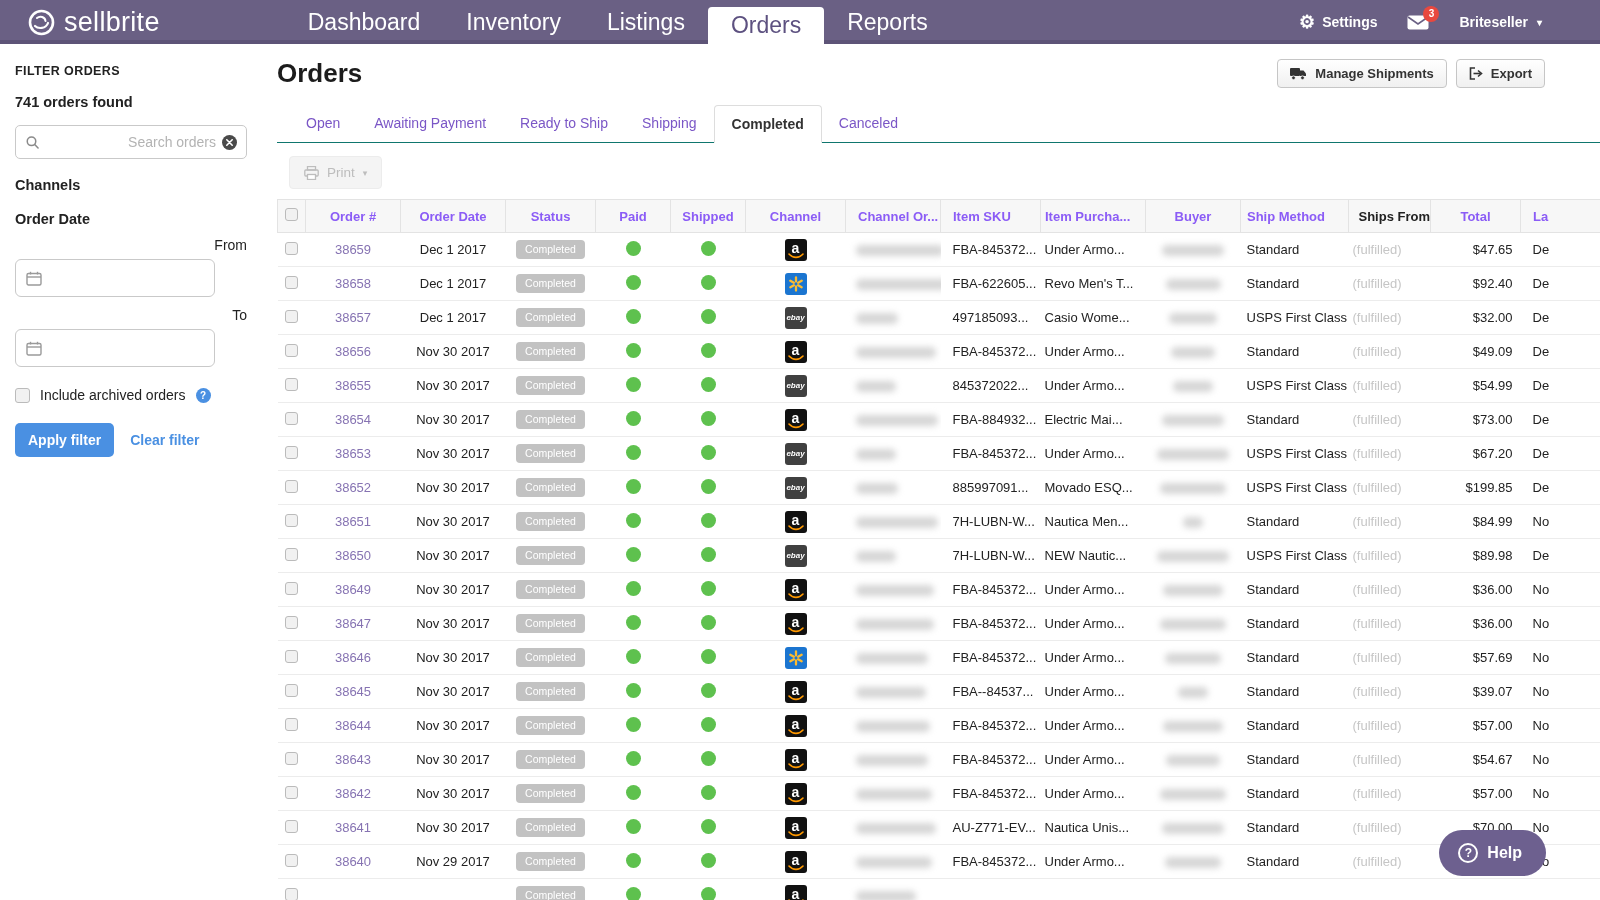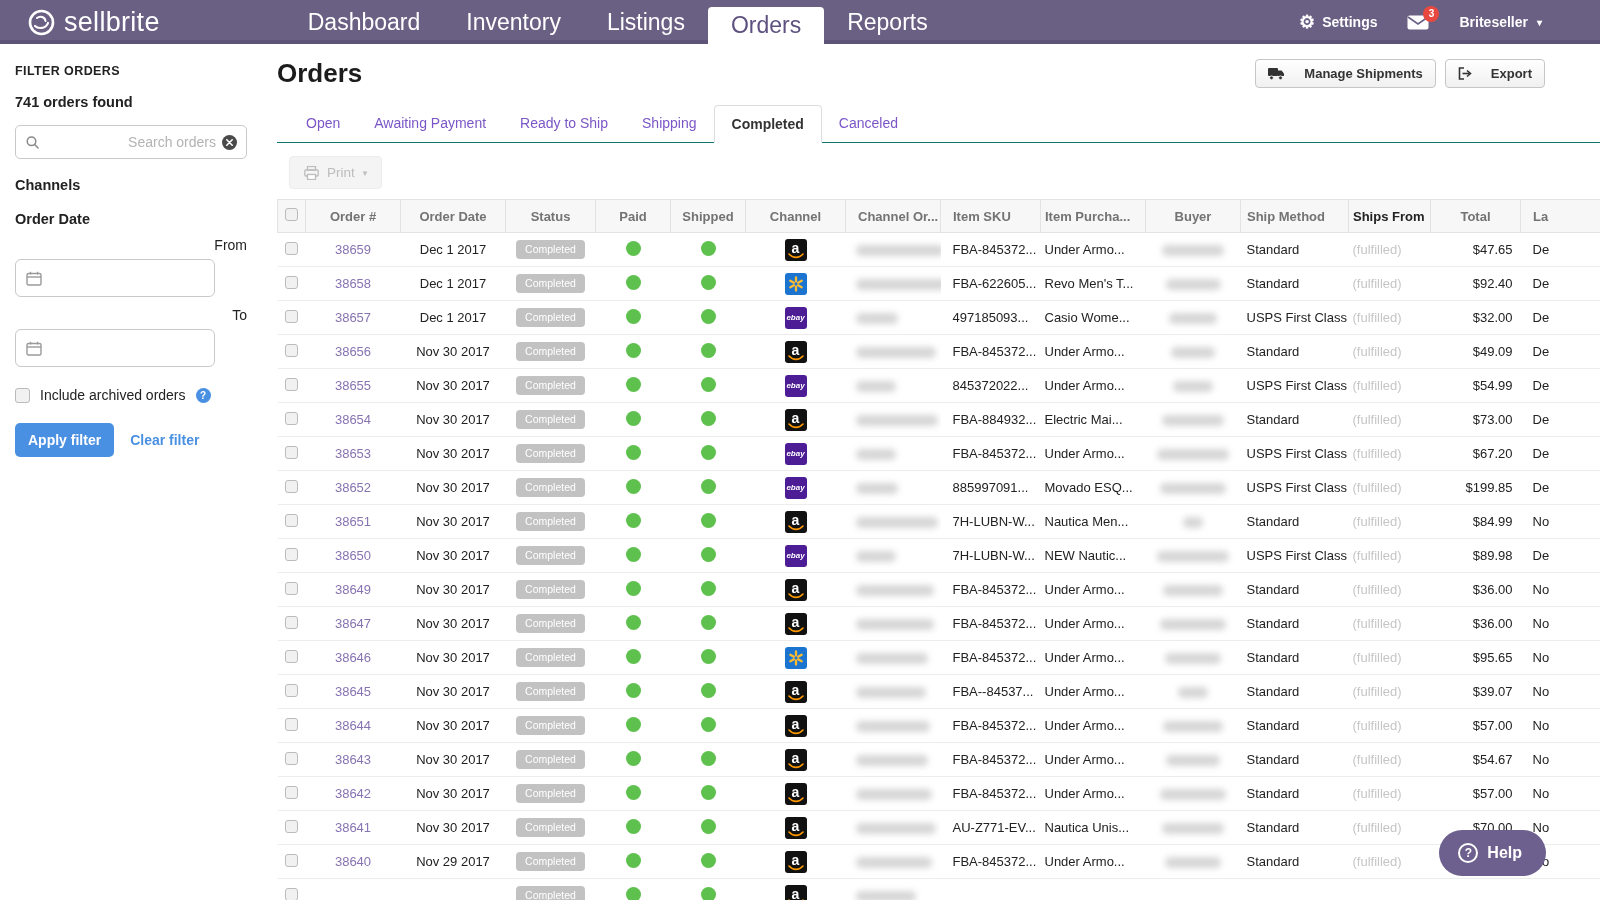--- a/index.html
+++ b/index.html
@@ -51,56 +51,56 @@
   .btn-row { margin-top:20px; display:flex; align-items:center; gap:16px; }
   .apply-btn { background:#4a90e2; color:#fff; border:none; border-radius:5px; font-weight:bold;
                font-size:14px; padding:9px 13px; cursor:pointer; font-family:inherit; }
   .clear-link { color:#4a90e2; font-size:14px; font-weight:bold; text-decoration:none; }
 
   
   .main { position:absolute; left:277px; top:44px; width:1323px; }
   .main-head { display:flex; align-items:center; margin-top:14px; }
   .page-title { font-size:26px; font-weight:600; color:#1c1c1c; }
   .head-btns { margin-left:auto; margin-right:55px; display:flex; gap:9px; }
-  .gray-btn { display:flex; align-items:center; gap:19px; font-size:13px; font-weight:bold;
+  .gray-btn { display:flex; align-items:center; gap:8px; font-size:13px; font-weight:bold;
               color:#333; border:1px solid #c6c6c6; border-radius:4px; padding:6px 12px;
               background:linear-gradient(#fff,#f0f0f0); cursor:pointer; font-family:inherit; }
   .tabs { display:flex; border-bottom:1px solid #0f766e; margin-top:16px; padding-left:12px;
           font-size:14px; }
   .tab { padding:10px 17px; color:#7a56c6; text-decoration:none; margin-bottom:-1px; }
   .tab.active { color:#333; font-weight:600; background:#fff; border:1px solid #ddd;
                 border-bottom:1px solid #fff; border-radius:4px 4px 0 0; }
   .print-bar { margin:13px 0 10px 12px; }
   .print-btn { display:inline-flex; align-items:center; gap:8px; background:#f4f4f4;
                border:1px solid #ececec; border-radius:4px; padding:8px 14px; color:#bdbdbd;
                font-size:13.5px; font-family:inherit; cursor:default; }
   .print-caret { font-size:9px; }
 
   
   .table-wrap { overflow:hidden; width:1323px; }
   table { border-collapse:collapse; table-layout:fixed; width:1333px; font-size:13px; }
   th { background:#f7f7f7; border:1px solid #e3e3e3; border-right:none; font-weight:bold;
-       height:33px; text-align:center; color:#737373; }
+       height:33px; text-align:center; color:#8b5cf6; }
   th:last-child { border-right:1px solid #e3e3e3; }
   td { border-bottom:1px solid #ececec; height:34px; text-align:center; vertical-align:middle;
        white-space:nowrap; overflow:hidden; }
   th.l, td.l { text-align:left; padding-left:12px; }
   th.r, td.r { text-align:right; padding-right:8px; }
   td.c-item, th.c-item { padding-left:4px; }
   td.c-from, th.c-from { padding-left:4px; }
   .order-link { color:#8673b2; text-decoration:none; }
   .badge { display:inline-block; background:#c2c2c2; color:#fff; font-size:10.5px;
            padding:3px 9px 4px; border-radius:4px; }
   .dot { display:inline-block; width:15px; height:15px; border-radius:50%; background:#5ec14e; }
   .ch { display:inline-flex; width:22px; height:22px; border-radius:3px; align-items:center;
         justify-content:center; position:relative; vertical-align:middle; }
   .ch-amazon { background:#111; }
   .az-a { color:#fff; font-weight:bold; font-size:14px; line-height:1; margin-top:-4px; }
   .az-smile { position:absolute; bottom:2px; left:3px; }
-  .ch-ebay { background:#4c1d95; }
+  .ch-ebay { background:#404040; }
   .ebay-txt { color:#fff; font-size:8px; font-weight:bold; font-style:italic; }
   .ch-walmart { background:#1b75d0; }
   .blur { display:inline-block; height:11px; border-radius:5px; background:#d6d6d6;
           filter:blur(3px); vertical-align:middle; }
   .c-from { color:#c6c6c6; }
   .c-last { padding-left:12px; text-align:left; }
 
   
   .help-pill { position:absolute; right:54px; bottom:24px; background:#6d608f; color:#fff;
                border-radius:28px; padding:13px 24px 13px 19px; display:flex; align-items:center;
@@ -262,21 +262,21 @@
           <th>Order Date</th>
           <th>Status</th>
           <th>Paid</th>
           <th>Shipped</th>
           <th>Channel</th>
           <th class="l">Channel Or...</th>
           <th class="l">Item SKU</th>
           <th class="l c-item">Item Purcha...</th>
           <th>Buyer</th>
           <th class="l" style="padding-left:6px;">Ship Method</th>
-          <th class="l c-from" style="color:#222;">Ships From</th>
+          <th class="l c-from" style="color:#222;text-align:right;">Ships From</th>
           <th>Total</th>
           <th class="l">La</th>
         </tr>
       </thead>
       <tbody id="rows-body">
           <tr>
             <td><span class="cbx" style="width:13px;height:13px;"></span></td>
             <td><a class="order-link" href="#">38659</a></td>
             <td>Dec 1 2017</td>
             <td><span class="badge">Completed</span></td>
@@ -548,21 +548,21 @@
                     <line x1="11" y1="3" x2="11" y2="8" transform="rotate(300 11 11)"></line>
                   </g>
                 </svg>
               </span></td>
             <td class="l" style="padding-left:10px;"><span class="blur" style="width:72px"></span></td>
             <td class="l">FBA-845372...</td>
             <td class="l c-item">Under Armo...</td>
             <td><span class="blur" style="width:56px"></span></td>
             <td class="l" style="padding-left:6px;">Standard</td>
             <td class="l c-from">(fulfilled)</td>
-            <td class="r">$95.65</td>
+            <td class="r">$57.69</td>
             <td class="c-last">No</td>
           </tr>
           <tr>
             <td><span class="cbx" style="width:13px;height:13px;"></span></td>
             <td><a class="order-link" href="#">38645</a></td>
             <td>Nov 30 2017</td>
             <td><span class="badge">Completed</span></td>
             <td><span class="dot"></span></td>
             <td><span class="dot"></span></td>
             <td><span class="ch ch-amazon">

